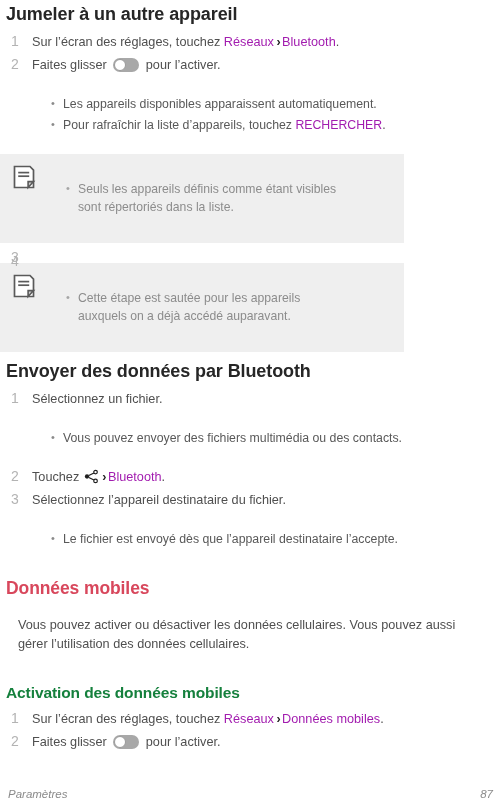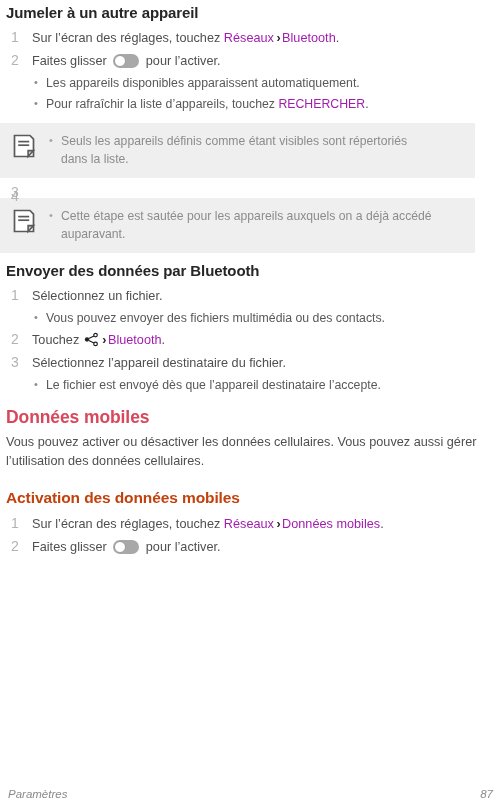--- a/index.html
+++ b/index.html
@@ -21,48 +21,48 @@
     width: 501px;
     height: 806px;
     box-sizing: border-box;
   }
   .content {
     padding: 0 6px;
   }
 
   
   h1.section-title {
-    font-size: 15px;
+    font-size: 18px;
     font-weight: bold;
     color: #262626;
     margin: 0;
     padding: 4px 0 7px 0;
     letter-spacing: -0.1px;
   }
   h1.section-title.accent {
     color: #d8475c;
     font-size: 17.5px;
     padding-top: 10px;
     padding-bottom: 5px;
   }
   h2.sub-title {
     font-size: 15.5px;
     font-weight: bold;
-    color: #c2410c;
+    color: #15803d;
     margin: 0;
     padding: 12px 0 7px 0;
     letter-spacing: -0.1px;
   }
 
   
   p.body-text {
     font-size: 12.7px;
     line-height: 19px;
     color: #4f4f4f;
-    margin: 0;
+    margin: 12px;
     padding: 0 10px 6px 0;
   }
 
   
   ol.steps {
     list-style: none;
     margin: 0;
     padding: 0;
   }
   ol.steps > li.step {
@@ -80,21 +80,21 @@
     font-size: 14px;
     color: #b3b3b3;
     font-weight: normal;
     text-align: left;
   }
   .step-text { display: inline; }
 
   
   ul.bullets {
     list-style: none;
-    margin: 0;
+    margin: 17px;
     padding: 0;
   }
   ul.bullets > li.bullet {
     position: relative;
     padding: 0px 10px 2px 40px;
     font-size: 12.3px;
     line-height: 19px;
     color: #595959;
   }
   ul.bullets > li.bullet::before {
@@ -106,21 +106,21 @@
     font-size: 11px;
   }
 
   
   .note-box {
     background: #efefef;
     margin: 7px 0 5px 0;
     padding: 9px 28px 10px 0;
     display: flex;
     align-items: flex-start;
-    width: 475px;
+    width: 404px;
     margin-left: -6px;
     box-sizing: border-box;
   }
   .note-icon {
     flex: 0 0 auto;
     width: 26px;
     height: 26px;
     margin: 1px 4px 0 11px;
     display: block;
   }

